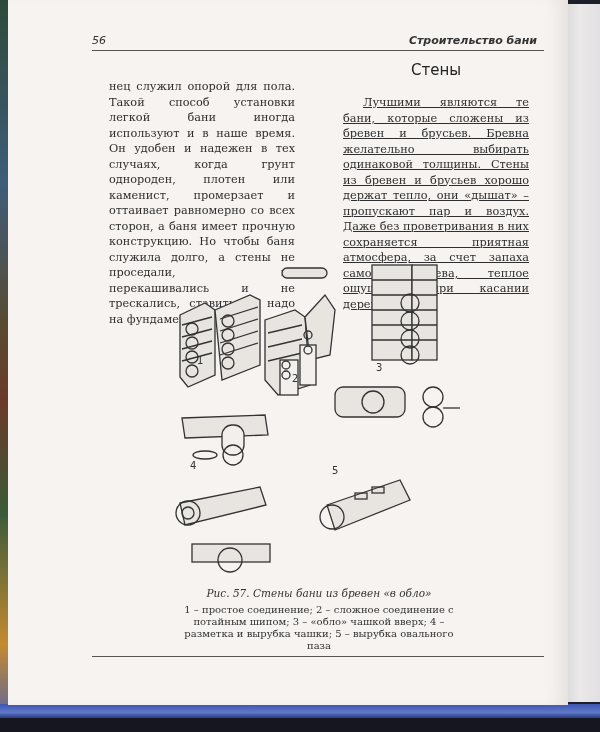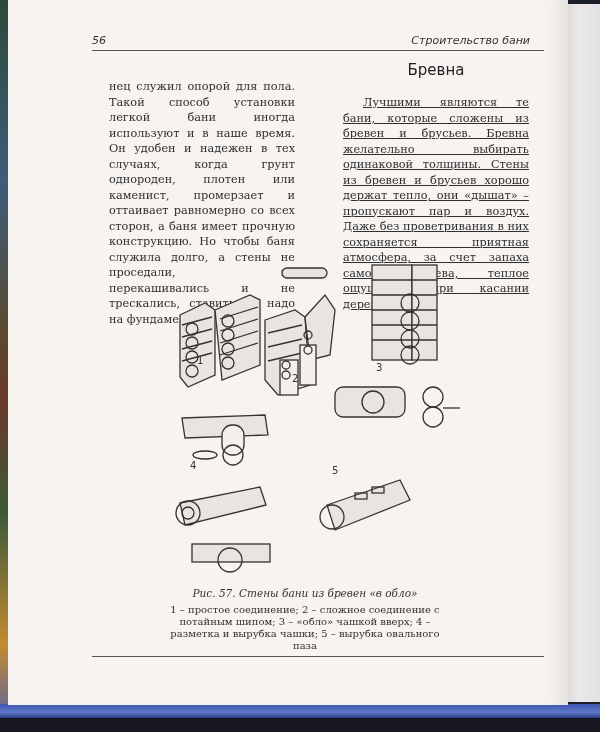--- a/index.html
+++ b/index.html
@@ -26,41 +26,41 @@
     }
     .bottom-dark {
       position: absolute; left: 0; top: 718px; width: 600px; height: 14px; background: #15161f;
     }
     .header {
       position: absolute; left: 92px; top: 32px; width: 452px; height: 18px;
       border-bottom: 1.5px solid #555;
       font-family: "DejaVu Sans", sans-serif; font-style: italic; font-size: 11px; color: #333;
     }
     .header .num { position: absolute; left: 0; top: 2px; }
-    .header .run { position: absolute; right: 14px; top: 2px; }
+    .header .run { position: absolute; right: 7px; top: 2px; font-weight: bold; }
     .col {
       position: absolute; top: 62px; width: 220px;
       font-family: "DejaVu Serif", serif; font-size: 11.3px; line-height: 15.5px; color: #2f2f2f;
       text-align: justify;
     }
     .col-left { left: 92px; }
     .col-right { left: 326px; }
     .col p { margin: 17px; }
     .col-right p { text-indent: 20px; text-decoration: underline; }
     .section-title {
       font-family: "DejaVu Sans", sans-serif; font-size: 15px; text-align: center;
       margin: 0 0 8px 0; line-height: 16px; color: #222; font-weight: normal;
     }
     .figure { position: absolute; left: 160px; top: 255px; width: 390px; height: 330px; }
     .figure svg { width: 100%; height: 100%; }
     .fig-label {
       position: absolute; font-family: "DejaVu Sans", sans-serif; font-size: 10px; color: #333;
     }
     .caption {
-      position: absolute; left: 79px; top: 586px; width: 452px; text-align: center;
+      position: absolute; left: 93px; top: 586px; width: 452px; text-align: center;
       font-family: "DejaVu Serif", serif; color: #333;
     }
     .caption .title { font-style: italic; font-size: 10.5px; line-height: 14px; margin-bottom: 4px; }
     .caption .legend { font-size: 10px; line-height: 12px; padding: 0 80px; }
     .footer-rule {
       position: absolute; left: 92px; top: 656px; width: 452px; height: 0;
       border-top: 1.5px solid #555;
     }
   </style>
 </head>
@@ -76,21 +76,21 @@
 <div class="header">
   <span class="num">56</span>
   <span class="run">Строительство бани</span>
 </div>
 
 <div class="col col-left">
   <p>нец служил опорой для пола. Такой способ установки легкой бани иногда используют и в наше время. Он удобен и надежен в тех случаях, когда грунт однороден, плотен или каменист, промерзает и оттаивает равномерно со всех сторон, а баня имеет прочную конструкцию. Но чтобы баня служила долго, а стены не проседали, не перекашивались и не трескались, ставить ее надо на фундамент.</p>
 </div>
 
 <div class="col col-right">
-  <h2 class="section-title">Бревна</h2>
+  <h2 class="section-title">Стены</h2>
   <p>Лучшими являются те бани, которые сложены из бревен и брусьев. Бревна желательно выбирать одинаковой толщины. Стены из бревен и брусьев хорошо держат тепло, они «дышат» – пропускают пар и воздух. Даже без проветривания в них сохраняется приятная атмосфера, за счет запаха самого дерева, теплое ощущение при касании дерева.</p>
 </div>
 
 <div class="figure">
   <svg viewBox="0 0 390 330">
     <g fill="none" stroke="#333" stroke-width="1.3">
 
       <g>
         <polygon points="20,60 45,48 55,55 55,120 28,132 20,122" fill="#e8e4e0"></polygon>
         <polygon points="55,55 90,40 100,45 100,110 62,125" fill="#e8e4e0"></polygon>

